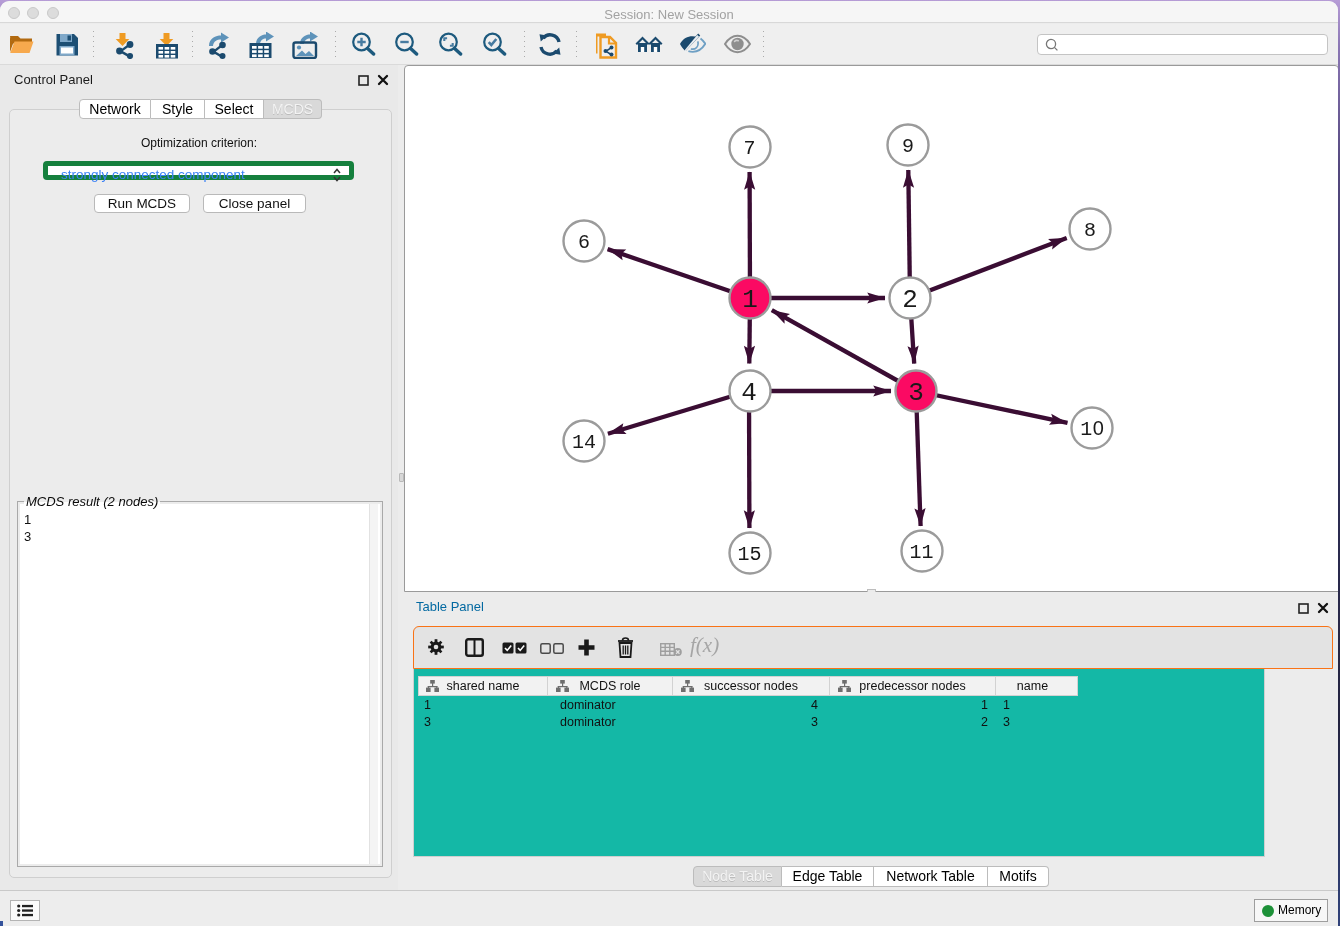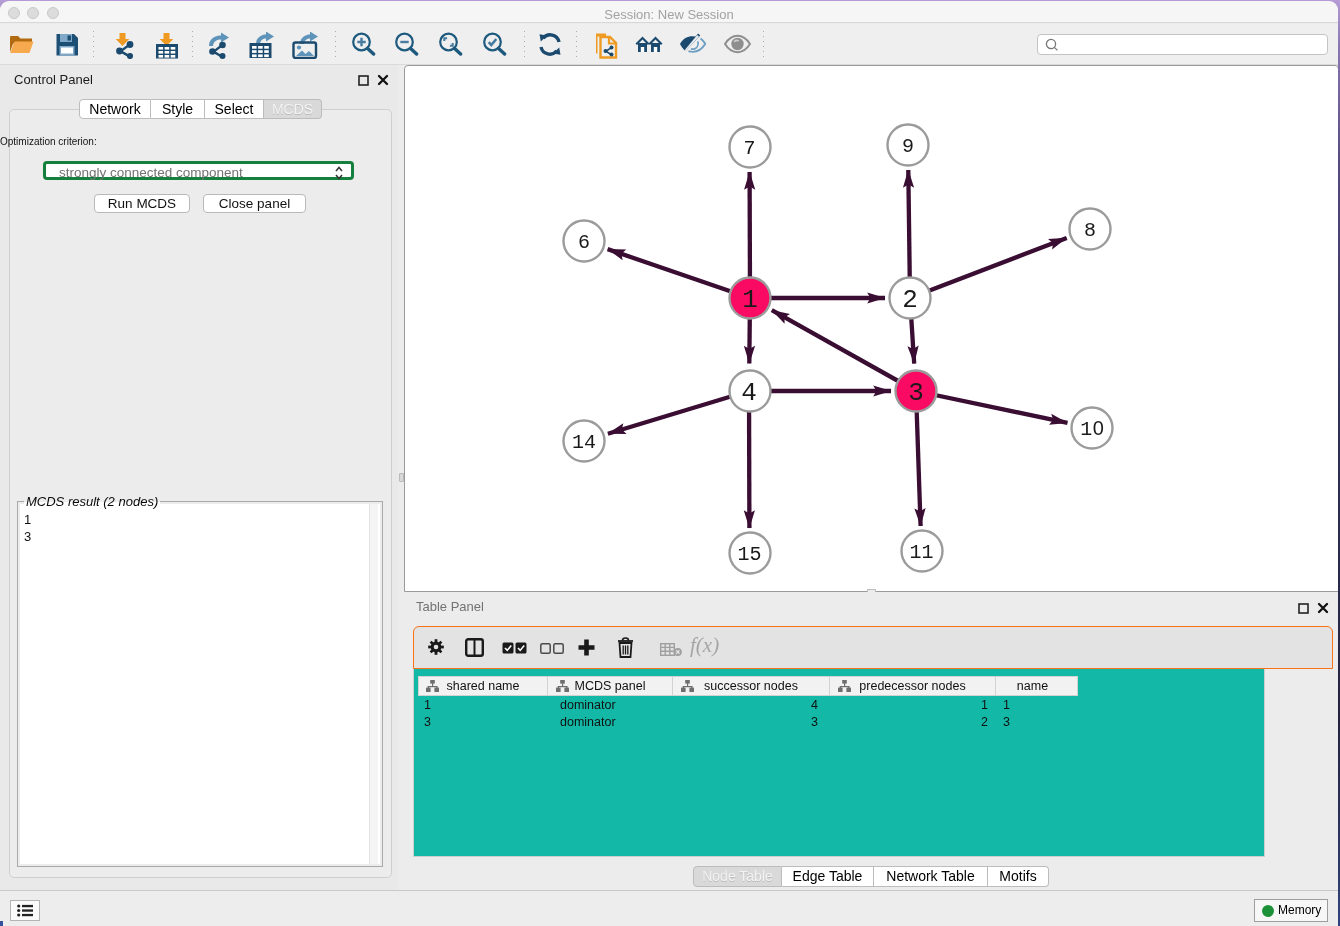--- a/index.html
+++ b/index.html
@@ -18,37 +18,37 @@
 
 #cpanel { position:absolute; left:0; top:64px; width:398px; height:826px; background:#e9e9e9; }
 #cpTitle { position:absolute; left:14px; top:7px; font-size:13px; color:#1a1a1a; }
 #cpBox { position:absolute; left:9px; top:44px; width:383px; height:769px; background:#ececec; border:1px solid #cfcfcf; border-radius:5px; }
 .tabrow { position:absolute; display:flex; }
 .tab { font-size:14px; color:#000; background:#fff; border:1px solid #bcbcbc; border-left:none; padding:0; text-align:center; line-height:18px; height:20px; }
 .tab.first { border-left:1px solid #bcbcbc; border-radius:4px 0 0 4px; }
 .tab.last { border-radius:0 4px 4px 0; }
 .tab.selgray { background:#d9d9d9; color:#f3f3f3; text-shadow:0 1px 0 #bbb; }
 #cptabs { left:79px; top:34px; }
-#optlabel { position:absolute; left:0; top:71px; width:398px; font-size:10px; color:#111; }
-#optsel { position:absolute; left:43px; top:96px; width:311px; height:19px; background:#fff; border:3px solid #15803d; border-radius:4px; font-size:13.5px; color:#737373; line-height:17px; padding-left:13px; }
+#optlabel { position:absolute; left:0; top:71px; width:398px; text-align:center; font-size:12px; color:#111; }
+#optsel { position:absolute; left:43px; top:96px; width:311px; height:19px; background:#fff; border:5px solid #15803d; border-radius:4px; font-size:13.5px; color:#3b82f6; line-height:17px; padding-left:13px; }
 .btn { position:absolute; height:19px; background:#fff; border:1px solid #b9b9b9; border-radius:4px; font-size:13.5px; color:#111; text-align:center; line-height:17px; }
 #groupbox { position:absolute; left:17px; top:436px; width:366px; height:366px; border:1px solid #a9a9a9; }
 #grouplegend { position:absolute; left:6px; top:-8px; background:linear-gradient(180deg,#ececec 0,#ececec 8px,#ffffff 8px); font-size:13px; color:#0a0a0a; padding:0 2px;font-style:italic; }
 #resultbox { position:absolute; left:2px; top:2px; width:360px; height:360px; background:#fff; }
 #resultbox .sb { position:absolute; right:2px; top:0; width:9px; height:100%; background:#f4f4f4; border-left:1px solid #e2e2e2; }
 #resultbox pre { font-family:"Liberation Sans", sans-serif; font-size:13px; line-height:17px; color:#111; padding:7px 0 0 4px; }
 
 #netwin { position:absolute; left:404px; top:64px; width:935px; height:527px; background:#fff; border:1px solid #9a9a9a; border-radius:4px 4px 0 0; }
 #nettitle { position:absolute; left:0; top:0; width:100%; height:21px; background:linear-gradient(180deg,#f8f8f8,#d7d7d7); border-bottom:1px solid #b3b3b3; border-radius:4px 4px 0 0; }
 #nettitle .txt { position:absolute; top:4px; width:100%; text-align:center; font-size:12.5px; color:#111; }
 .mac { position:absolute; top:4.5px; width:12px; height:12px; border-radius:50%; overflow:hidden; }
 .mac svg { display:block; }
 
 #tpanel { position:absolute; left:399px; top:591px; width:940px; height:299px; background:#ececec; }
-#tpTitle { position:absolute; left:17px; top:7px; font-size:13px; color:#737373; }
+#tpTitle { position:absolute; left:17px; top:7px; font-size:13px; color:#0369a1; }
 #tbar { position:absolute; left:14px; top:34px; width:920px; height:43px; background:#e3e3e3; border:1px solid #f97316; border-radius:6px 6px 0 0; }
 #ttable { position:absolute; left:14px; top:77px; width:852px; height:188px; background:#14b8a6; border:1px solid #cfcfcf; border-top:none; }
 .th { position:absolute; top:7px; height:20px; background:#f2f2f2; border:1px solid #d2d2d2; border-left:none; font-size:12.5px; color:#111; text-align:center; line-height:19px; }
 .cellicon { position:absolute; top:4px; }
 .td { position:absolute; font-size:12.5px; color:#111; }
 #ttabs { left:294px; top:274px; }
 .tab2 { font-size:14px; height:21px; line-height:18px; }
 
 #statusbar { position:absolute; left:0; top:889px; width:1338px; height:36px; background:#ededed; border-top:1px solid #c9c9c9; }
 #listbtn { position:absolute; left:10px; top:9px; width:30px; height:21px; background:#fbfbfb; border:1px solid #b4b4b4; }
@@ -385,21 +385,21 @@
           <path d="M0.7 4.4 h13.6 M0.7 8.2 h13.6 M5.2 0.7 v11.6 M9.8 0.7 v11.6"></path>
         </g>
         <circle cx="17.8" cy="9" r="4" fill="#9f9f9f"></circle>
         <path d="M16.1 7.3 l3.4 3.4 M19.5 7.3 l-3.4 3.4" stroke="#e3e3e3" stroke-width="1.3"></path>
       </svg>
 
       <div style="position:absolute;left:276px;top:6px;font-family:'Liberation Serif',serif;font-style:italic;font-size:21px;color:#a5a5a5;"><i>f</i>(<i>x</i>)</div>
     </div>
     <div id="ttable">
       <div class="th" style="left:4px;   width:130px; border-left:1px solid #d2d2d2;">shared name</div>
-      <div class="th" style="left:134px; width:125px;">MCDS panel</div>
+      <div class="th" style="left:134px; width:125px;">MCDS role</div>
       <div class="th" style="left:259px; width:157px;">successor nodes</div>
       <div class="th" style="left:416px; width:166px;">predecessor nodes</div>
       <div class="th" style="left:582px; width:82px; padding-right:8px;">name</div>
       <svg class="cellicon" style="left:12px;top:11px" width="13" height="12" viewBox="0 0 13 12">
           <g fill="#6e6e6e">
             <rect x="4.2" y="0" width="4.6" height="3.6"></rect>
             <rect x="0" y="7.6" width="4.6" height="4.4"></rect>
             <rect x="8.4" y="7.6" width="4.6" height="4.4"></rect>
             <path d="M6 3 h1.2 v3 h-1.2 z"></path>
             <path d="M1.8 6 h9.6 v1.2 h-9.6 z"></path>

